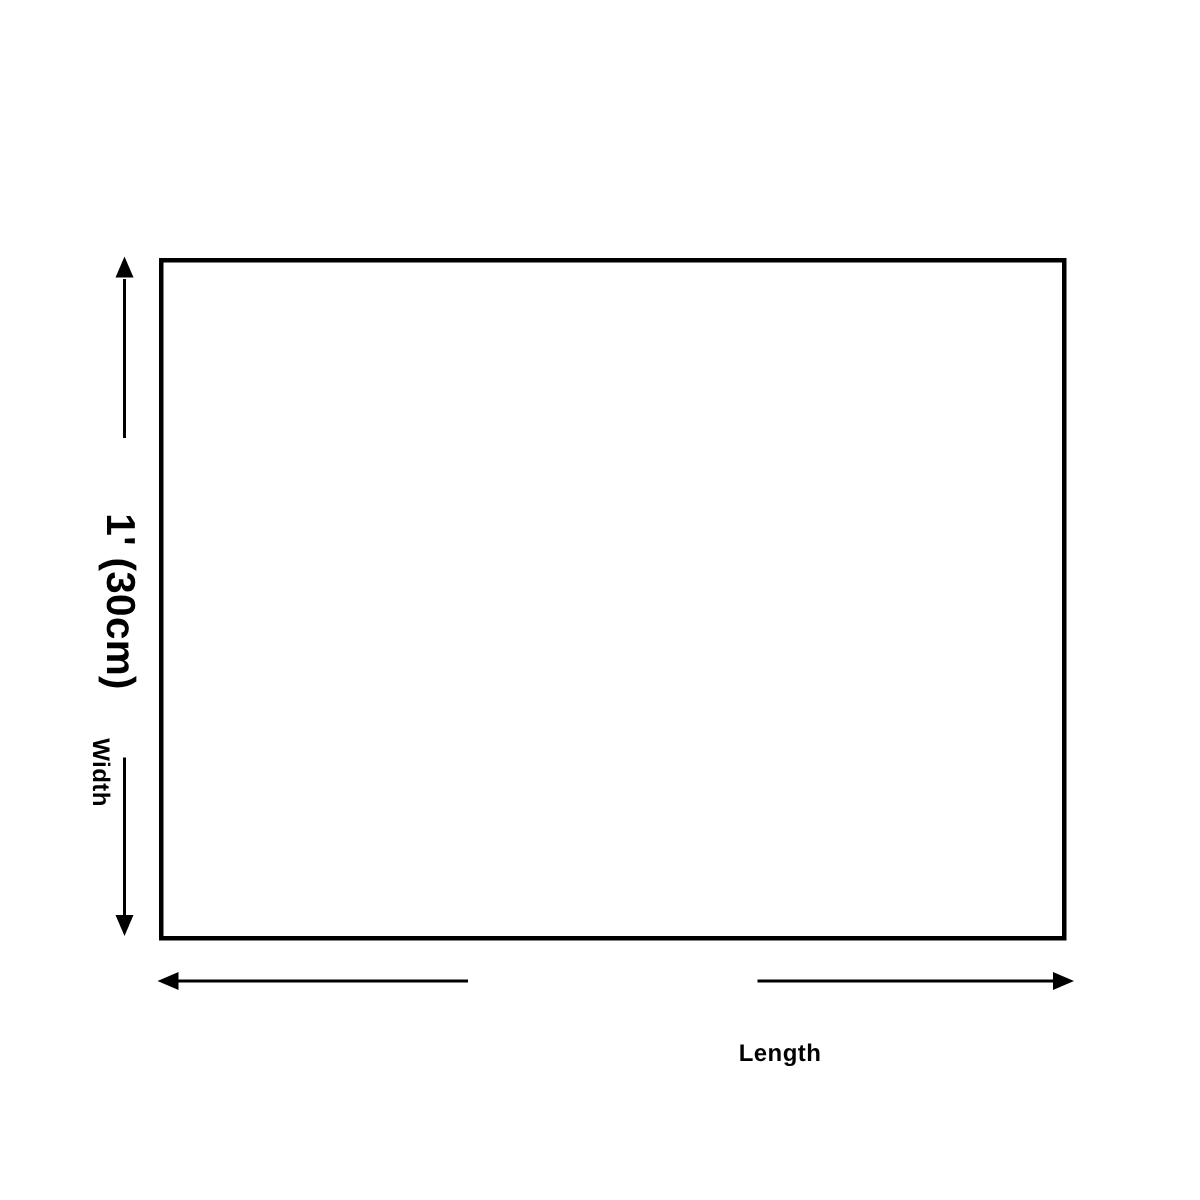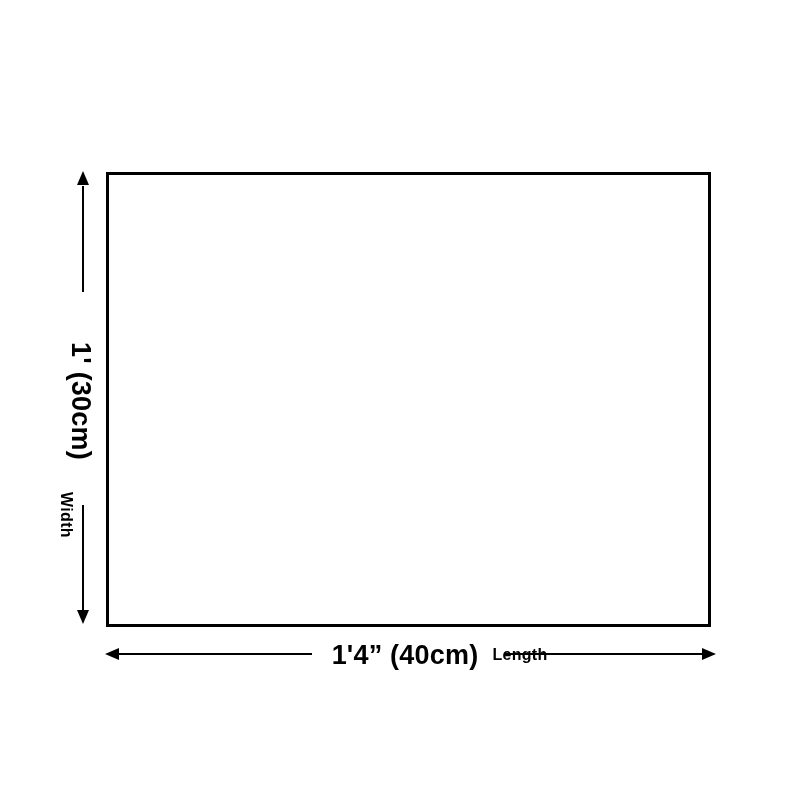--- a/index.html
+++ b/index.html
@@ -58,21 +58,21 @@
     font-size: 16px;
     font-weight: 700;
     white-space: nowrap;
     letter-spacing: 0.3px;
     transform: translate(-50%, -50%);
   }
   .rot90 { transform: translate(-50%, -50%) rotate(90deg); }
   #width-value  { left: 80px;  top: 401px; }
   #width-label  { left: 66px;  top: 515px; }
   #length-value { left: 405px; top: 655px; }
-  #length-label { left: 520px; top: 655px; }
+  #length-label { left: 520px; top: 703px; }
 </style>
 </head>
 <body>
 
 <div class="stage">
 
   <div class="product-rect"></div>
 
   <div class="ah up" id="v-head-top"></div>
   <div class="line v" id="v-line-upper"></div>
@@ -80,16 +80,15 @@
   <div class="ah down" id="v-head-bottom"></div>
 
   <div class="dim-value rot90" id="width-value">1' (30cm)</div>
   <div class="dim-label rot90" id="width-label">Width</div>
 
   <div class="ah left" id="h-head-left"></div>
   <div class="line h" id="h-line-left"></div>
   <div class="line h" id="h-line-right"></div>
   <div class="ah right" id="h-head-right"></div>
 
-  <div class="dim-value" id="length-value">1'4” (40cm)</div>
   <div class="dim-label" id="length-label">Length</div>
 
 </div>
 
 </body></html>

